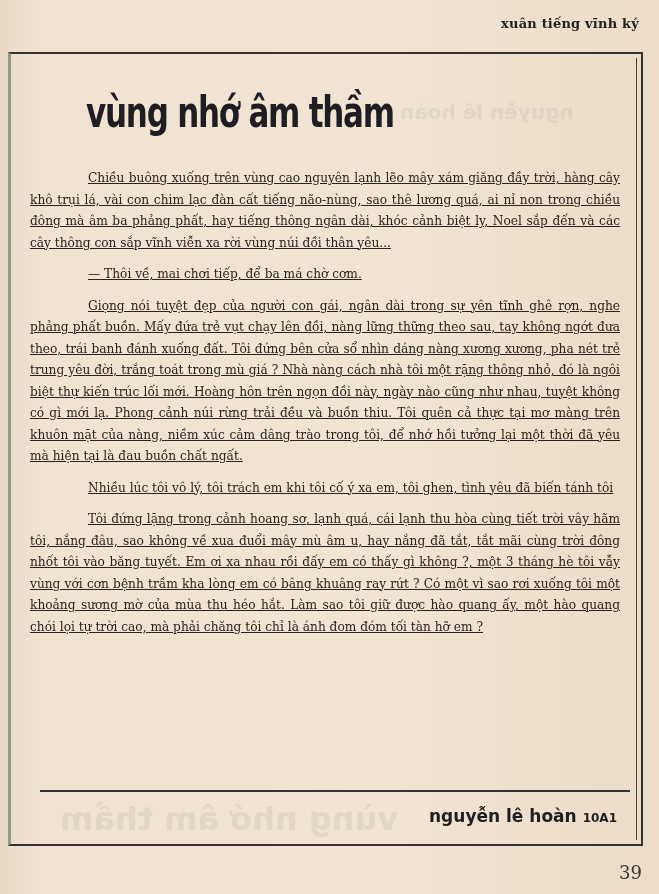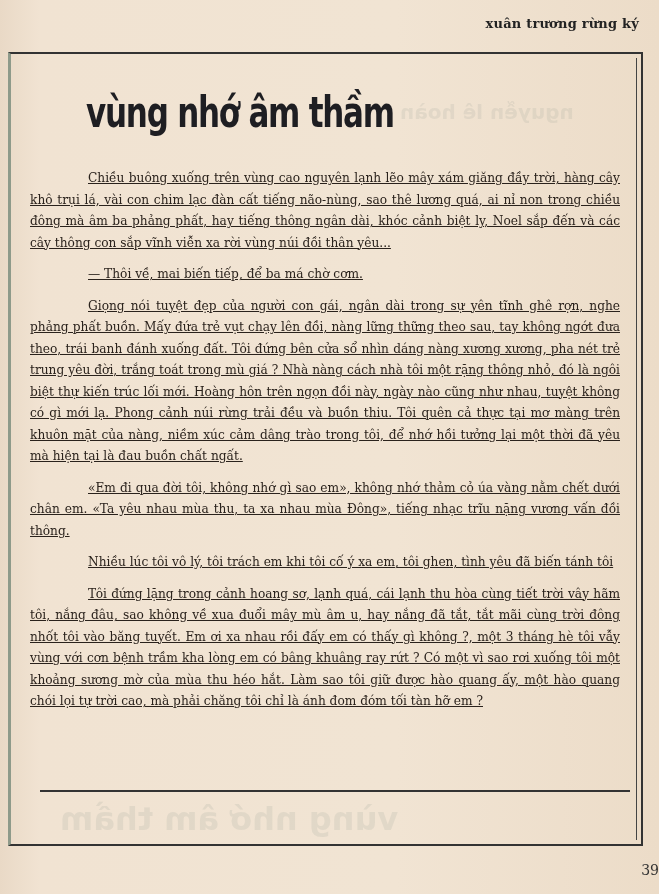--- a/index.html
+++ b/index.html
@@ -54,45 +54,47 @@
       position: absolute; left: 40px; width: 590px; top: 790px;
       border-top: 2px solid #333;
     }
     .byline {
       position: absolute; right: 42px; top: 806px;
       font-family: "DejaVu Sans", sans-serif; font-weight: bold;
       font-size: 17px; color: #1e1e1e;
     }
     .byline .cls { font-size: 12px; margin-left: 6px; }
     .page-num {
-      position: absolute; right: 0; top: 862px;
-      font-size: 14px; color: #333;
+      position: absolute; right: 17px; top: 862px;
+      font-size: 18px; color: #333;
     }
   </style>
 </head>
 <body>
 
 <div class="page">
-  <div class="running-head">xuân trương rừng ký</div>
+  <div class="running-head">xuân tiếng vĩnh ký</div>
 
   <div class="frame">
     <div class="frame-inner-right"></div>
   </div>
 
   <div class="ghost" style="left:400px; top:100px; font-size:20px; transform:scaleX(-1);">nguyễn lê hoàn</div>
   <div class="ghost" style="left:60px; top:800px; font-size:32px; transform:scaleX(-1);">vùng nhớ âm thầm</div>
 
   <div class="title">vùng nhớ âm thầm</div>
 
   <div class="body-text">
     <p>Chiều buông xuống trên vùng cao nguyên lạnh lẽo mây xám giăng đầy trời, hàng cây khô trụi lá, vài con chim lạc đàn cất tiếng não-nùng, sao thê lương quá, ai nỉ non trong chiều đông mà âm ba phảng phất, hay tiếng thông ngân dài, khóc cảnh biệt ly, Noel sắp đến và các cây thông con sắp vĩnh viễn xa rời vùng núi đồi thân yêu...</p>
-    <p class="dialog">— Thôi về, mai biến tiếp, để ba má chờ cơm.</p>
+    <p class="dialog">— Thôi về, mai chơi tiếp, để ba má chờ cơm.</p>
     <p>Giọng nói tuyệt đẹp của người con gái, ngân dài trong sự yên tĩnh ghê rợn, nghe phảng phất buồn. Mấy đứa trẻ vụt chạy lên đồi, nàng lững thững theo sau, tay không ngớt đưa theo, trái banh đánh xuống đất. Tôi đứng bên cửa sổ nhìn dáng nàng xương xương, pha nét trẻ trung yêu đời, trắng toát trong mù giá ? Nhà nàng cách nhà tôi một rặng thông nhỏ, đó là ngôi biệt thự kiến trúc lối mới. Hoàng hôn trên ngọn đồi này, ngày nào cũng như nhau, tuyệt không có gì mới lạ. Phong cảnh núi rừng trải đều và buồn thiu. Tôi quên cả thực tại mơ màng trên khuôn mặt của nàng, niềm xúc cảm dâng trào trong tôi, để nhớ hồi tưởng lại một thời đã yêu mà hiện tại là đau buồn chất ngất.</p>
-    <p>«Em đi qua đời tôi, không nhớ gì sao em», không nhớ thảm cỏ úa vàng nằm chết dưới chân em. «Ta yêu nhau mùa thu, ta xa nhau mùa Đông», tiếng nhạc trĩu nặng vương vấn đồi thông.</p>
     <p>Nhiều lúc tôi vô lý, tôi trách em khi tôi cố ý xa em, tôi ghen, tình yêu đã biến tánh tôi</p>
     <p>Tôi đứng lặng trong cảnh hoang sơ, lạnh quá, cái lạnh thu hòa cùng tiết trời vây hãm tôi, nắng đâu, sao không về xua đuổi mây mù âm u, hay nắng đã tắt, tắt mãi cùng trời đông nhốt tôi vào băng tuyết. Em ơi xa nhau rồi đấy em có thấy gì không ?, một 3 tháng hè tôi vẫy vùng với cơn bệnh trầm kha lòng em có bâng khuâng ray rứt ? Có một vì sao rơi xuống tôi một khoảng sương mờ của mùa thu héo hắt. Làm sao tôi giữ được hào quang ấy, một hào quang chói lọi tự trời cao, mà phải chăng tôi chỉ là ánh đom đóm tối tàn hỡ em ?</p>
   </div>
 
   <div class="rule"></div>
 
+  <div class="byline">
+    <span>nguyễn lê hoàn</span><span class="cls">10A1</span>
+  </div>
 
   <div class="page-num">39</div>
 </div>
 
 </body></html>

